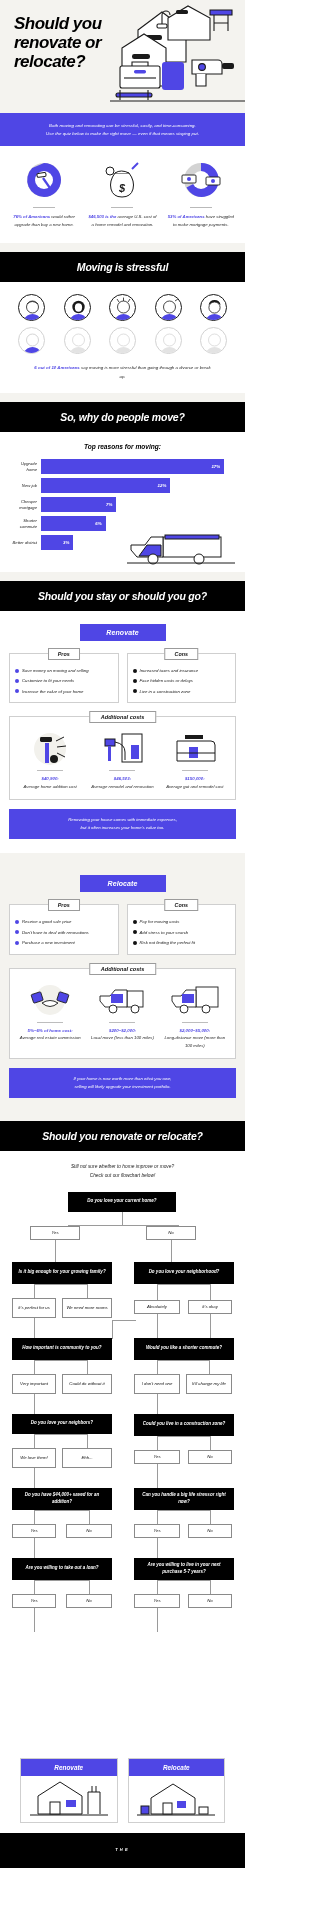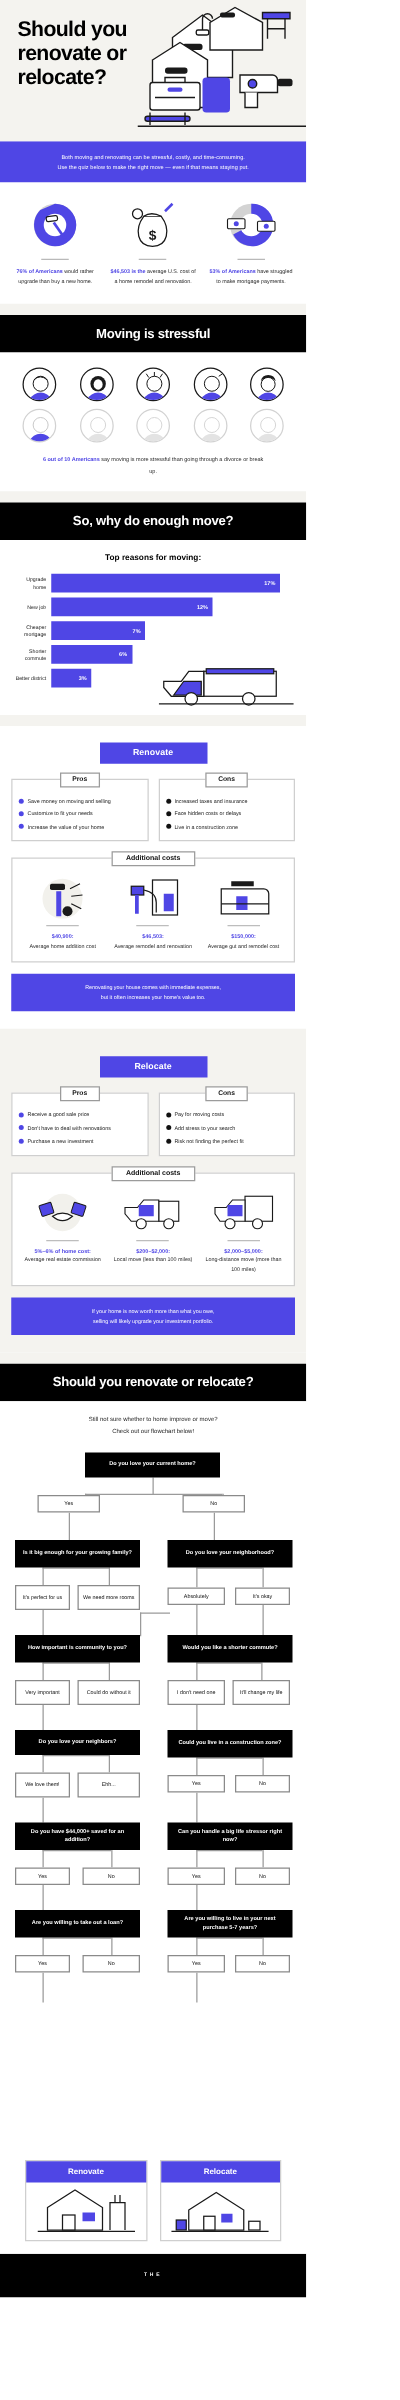--- a/index.html
+++ b/index.html
@@ -4,21 +4,21 @@
 <style>
   * { box-sizing: border-box; margin: 0; padding: 0; }
   html, body { width: 245px; }
   body {
     font-family: "Liberation Sans", sans-serif;
     background: #ffffff;
     width: 245px;
     overflow-x: hidden;
     color: #111;
   }
-  .page { width: 245px; position: relative; }
+  .page { width: 245px; position: relative; font-style: italic; }
 
   
   .hero {
     position: relative;
     background: #f4f3ef;
     height: 113px;
     overflow: hidden;
   }
   .hero-title {
     position: absolute;
@@ -343,21 +343,21 @@
           </svg></div>
     </div>
     <div class="caption">
       <b>6 out of 10 Americans</b>
       <span>say moving is more stressful than going through a divorce or break up.</span>
     </div>
   </div>
 
   <div class="sep"></div>
 
-  <div class="sec-head">So, why do enough move?</div>
+  <div class="sec-head">So, why do people move?</div>
   <div class="chart-wrap">
     <div class="chart-title">Top reasons for moving:</div>
     <div id="bars">
         <div class="bar-row">
           <div class="bar-label">Upgrade home</div>
           <div class="bar-track">
             <div class="bar" style="width: 94.4444%; background: rgb(79, 70, 229);">
               <span class="bar-val">17%</span>
             </div>
           </div>
@@ -403,20 +403,21 @@
       <rect x="38" y="3" width="54" height="4" fill="#4f46e5" stroke="#1a1a1a" stroke-width="1"></rect>
       <path d="M20 13 h14 v11 H12 z" fill="#4f46e5" stroke="#1a1a1a" stroke-width="1"></path>
       <circle cx="26" cy="27" r="5" fill="#fff" stroke="#1a1a1a" stroke-width="1"></circle>
       <circle cx="72" cy="27" r="5" fill="#fff" stroke="#1a1a1a" stroke-width="1"></circle>
       <path d="M0 31 H108" stroke="#1a1a1a" stroke-width="1"></path>
     </svg>
   </div>
 
   <div class="sep"></div>
 
+  <div class="sec-head">Should you stay or should you go?</div>
 
   <div class="panel-wrap light">
     <div class="pill">Renovate</div>
     <div class="procons">
       <div class="pc-box">
         <div class="pc-tag">Pros</div>
         <div id="ren-pros">
             <div class="pc-item">
               <span class="dot plus"></span>
               <span>Save money on moving and selling</span>

